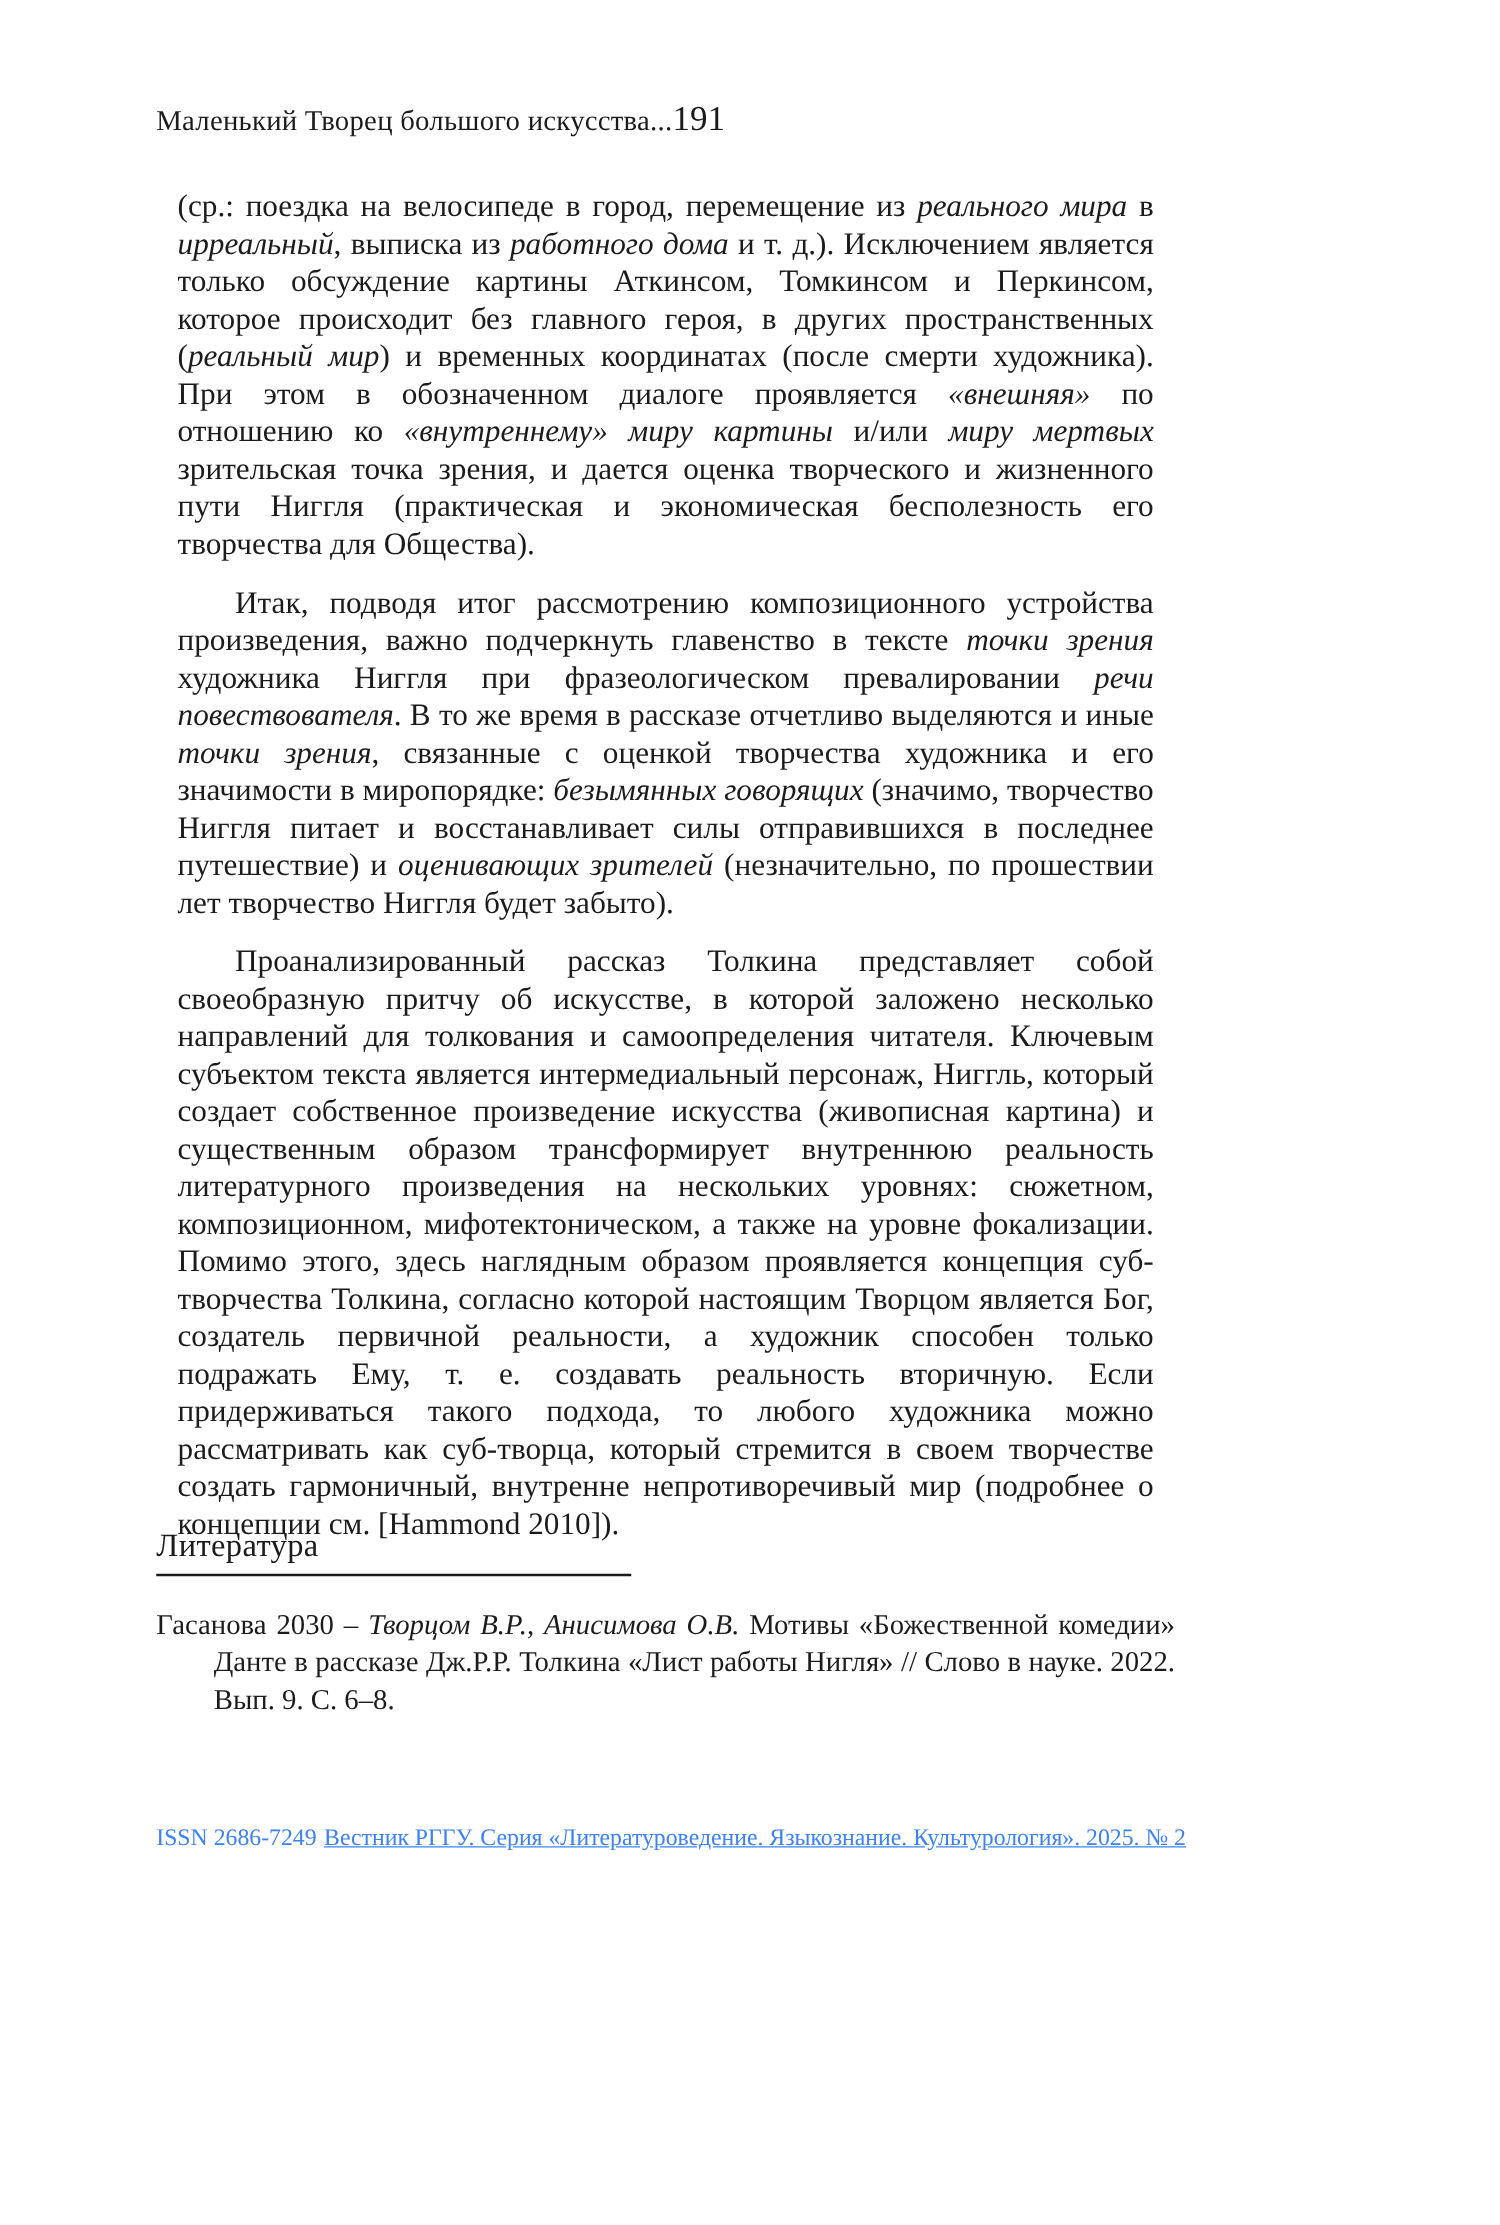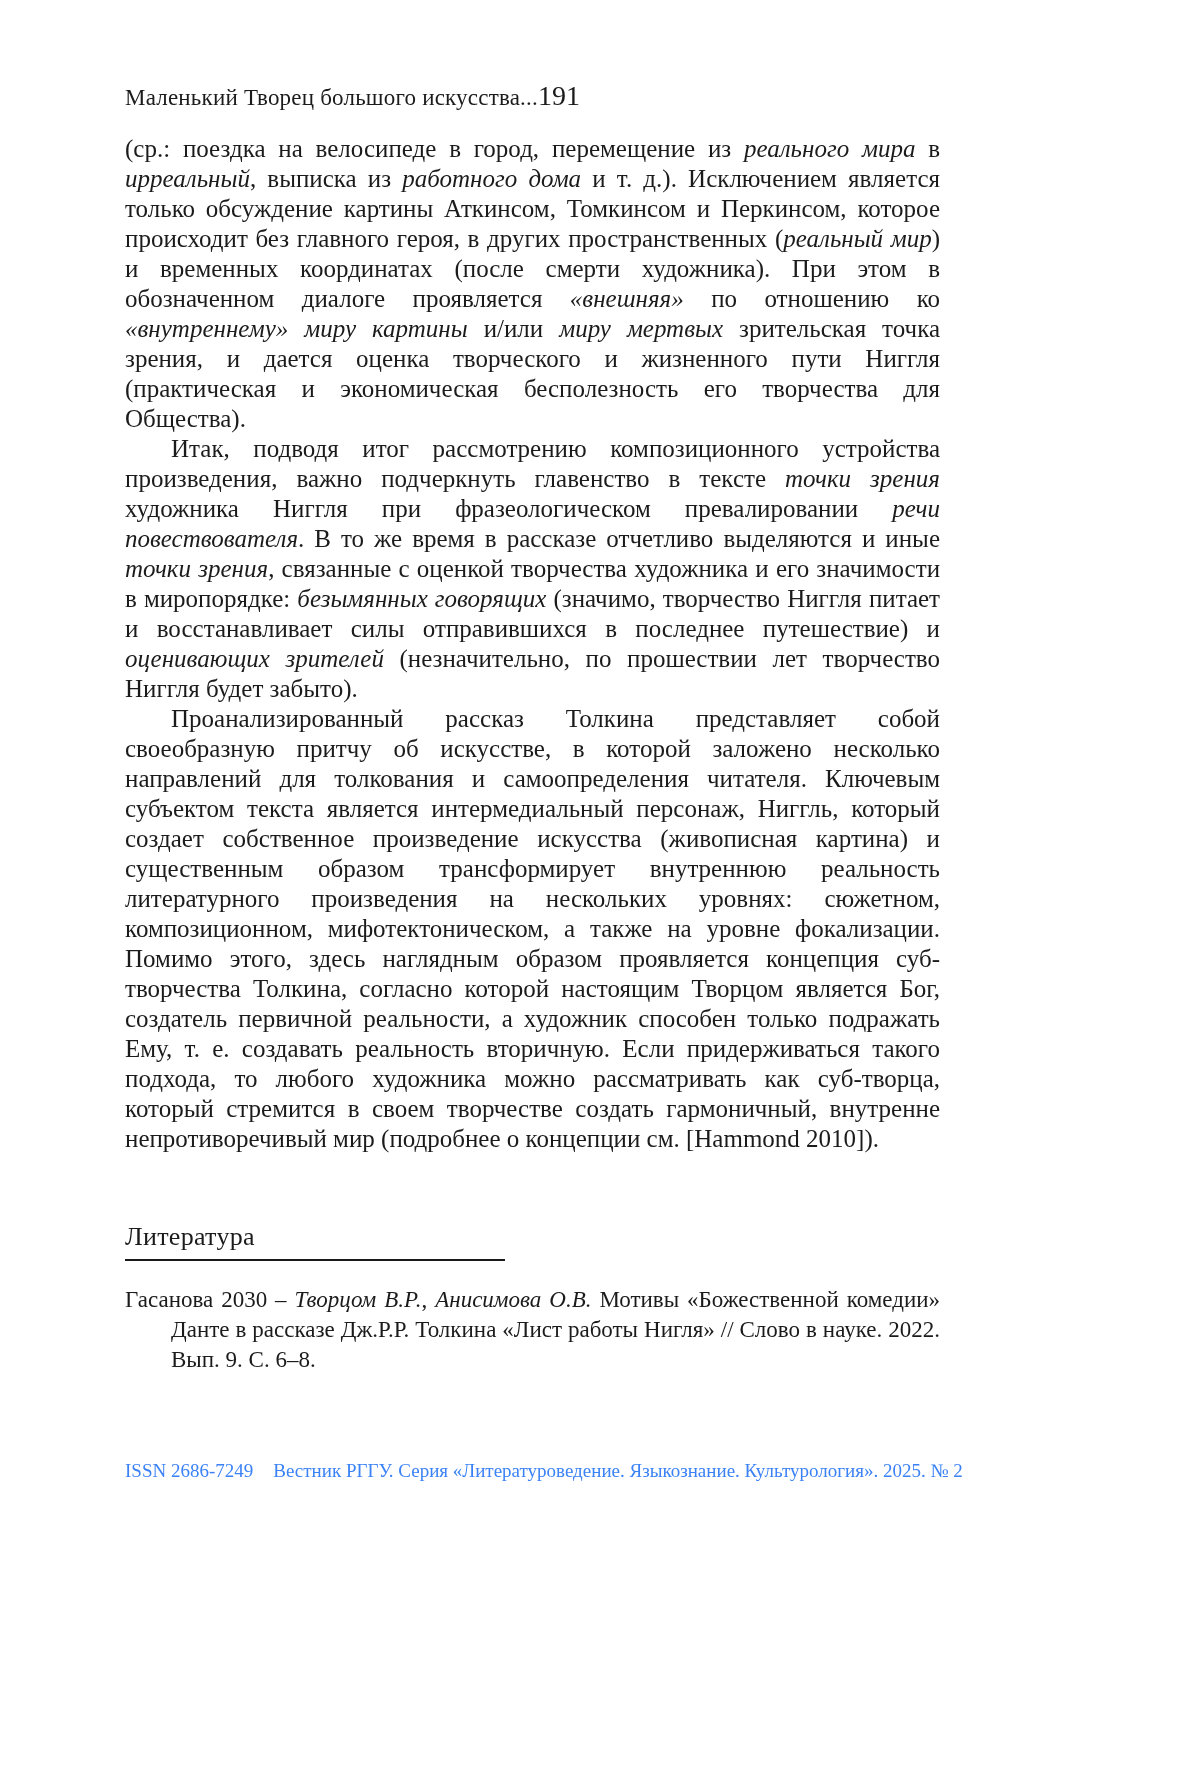--- a/index.html
+++ b/index.html
@@ -27,21 +27,21 @@
     position: absolute;
     left: 125px;
     width: 815px;
     top: 134px;
     font-size: 25px;
     line-height: 30px;
     text-align: justify;
     hyphens: auto;
     -webkit-hyphens: auto;
   }
-  .para { margin: 0; }
+  .para { margin: 17px; }
   .para.indent { text-indent: 46px; }
   .it { font-style: italic; }
   .literature {
     position: absolute;
     left: 125px;
     width: 815px;
     top: 1222px;
   }
   .lit-heading {
     font-size: 26px;
@@ -68,21 +68,21 @@
     position: absolute;
     left: 125px;
     width: 815px;
     top: 1460px;
     font-size: 19px;
     display: flex;
     justify-content: space-between;
     white-space: nowrap;
     color: #3b82f6;
   }
-  .page-footer .fj { margin-left: 20px; }
+  .page-footer .fj { margin-left: 6px; text-decoration: underline; }
 </style>
 </head>
 <body>
 
 <div class="page">
 
   <div class="running-head">
     <span class="rh-title">Маленький Творец большого искусства...</span>
     <span class="rh-page">191</span>
   </div>

